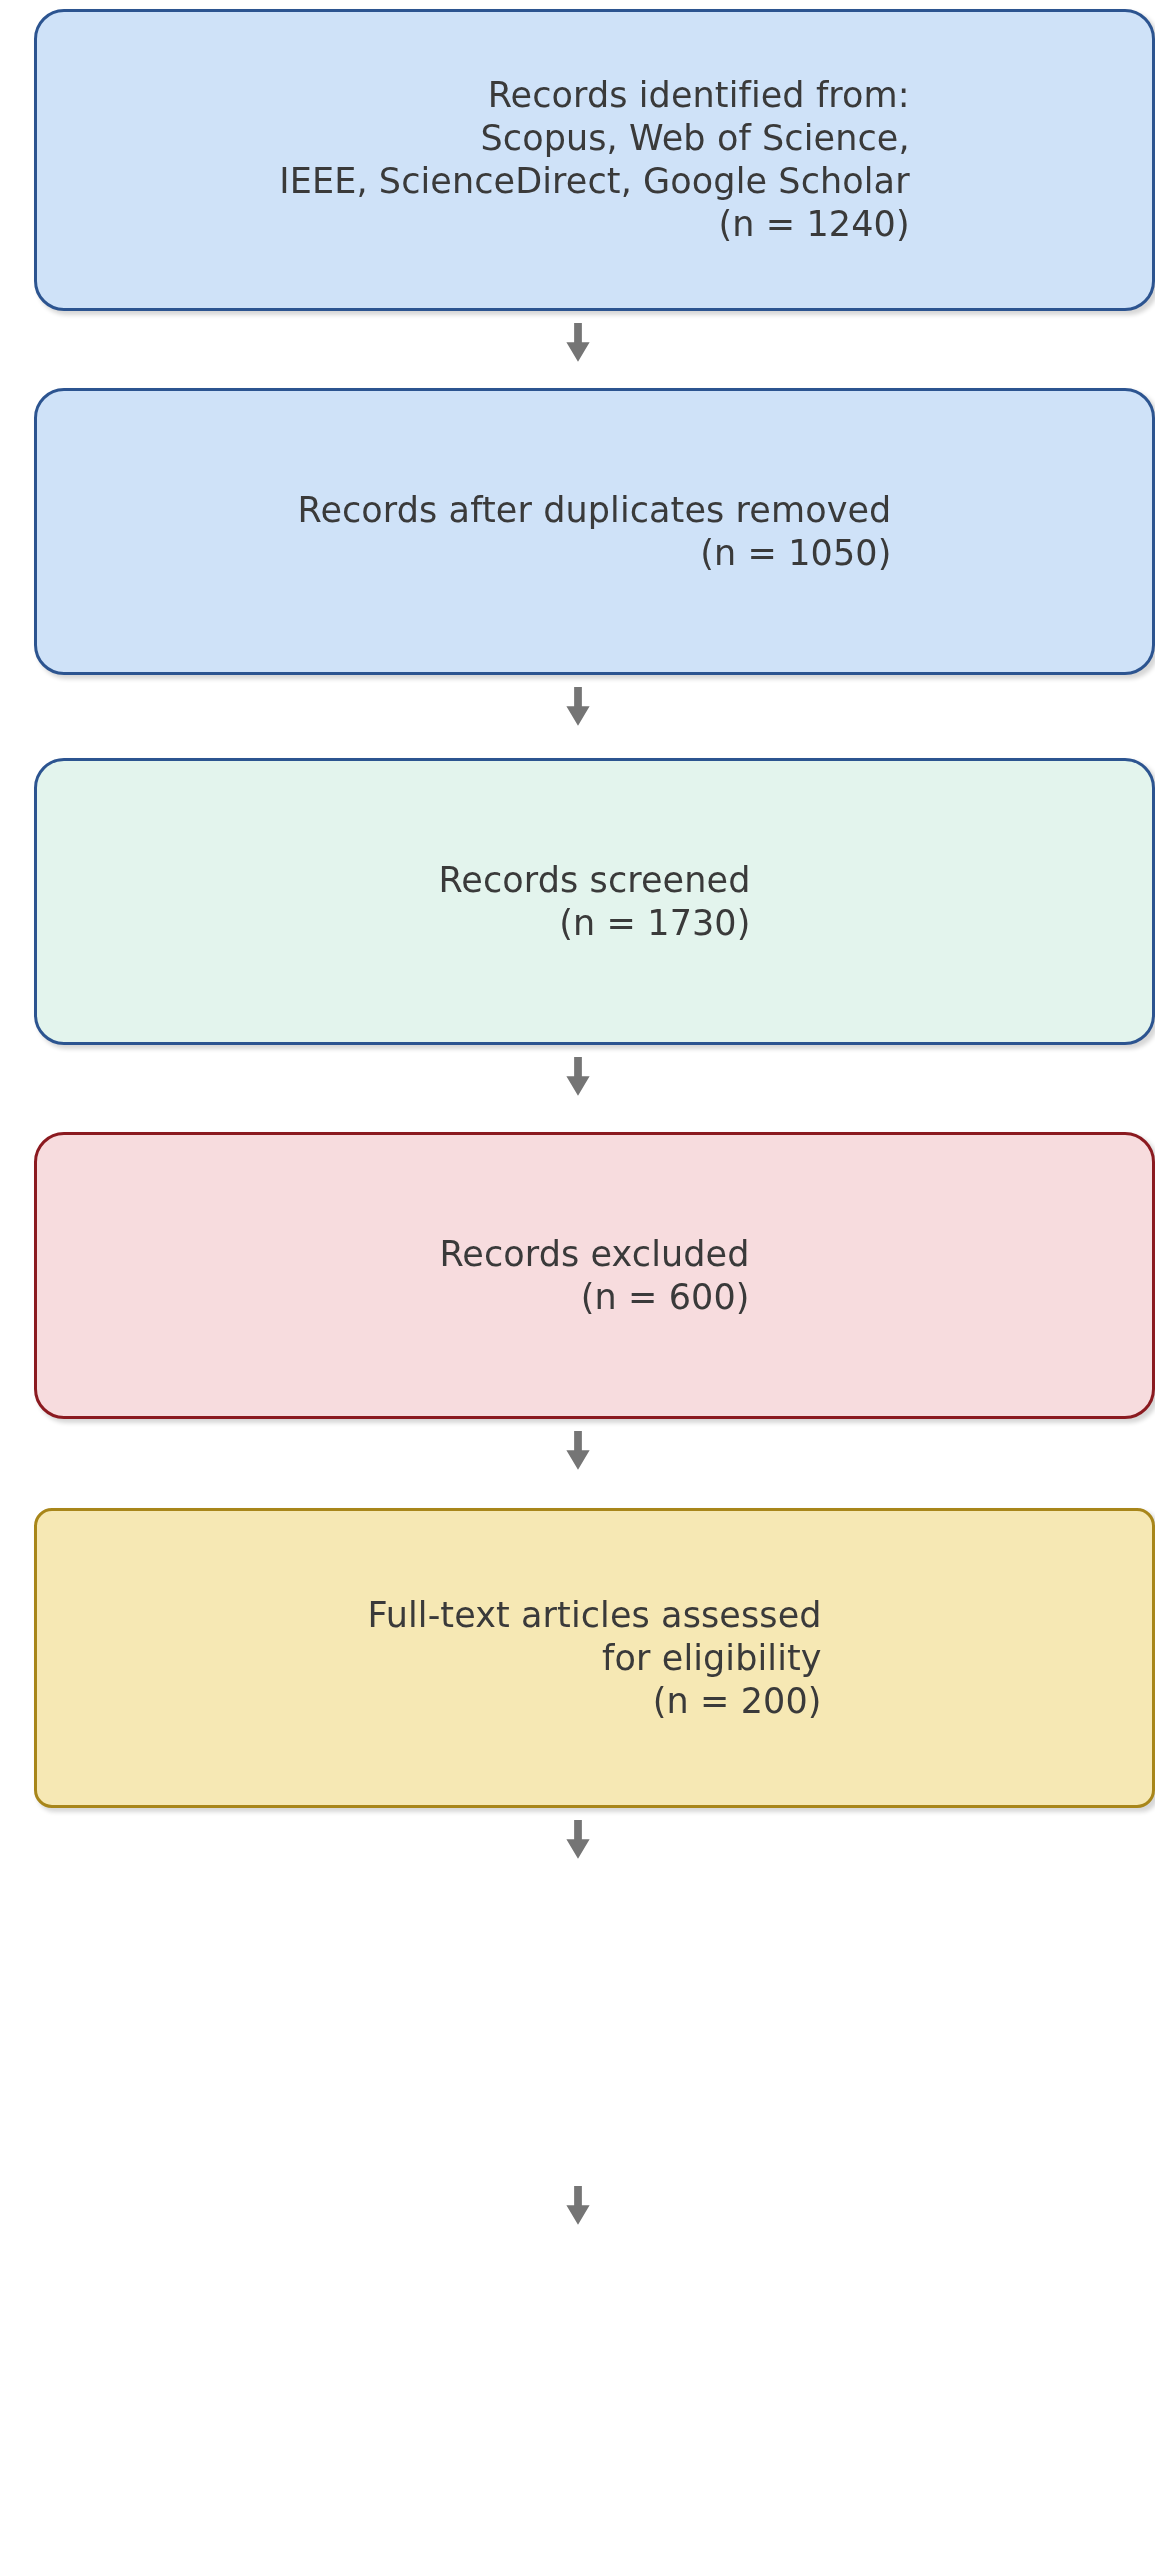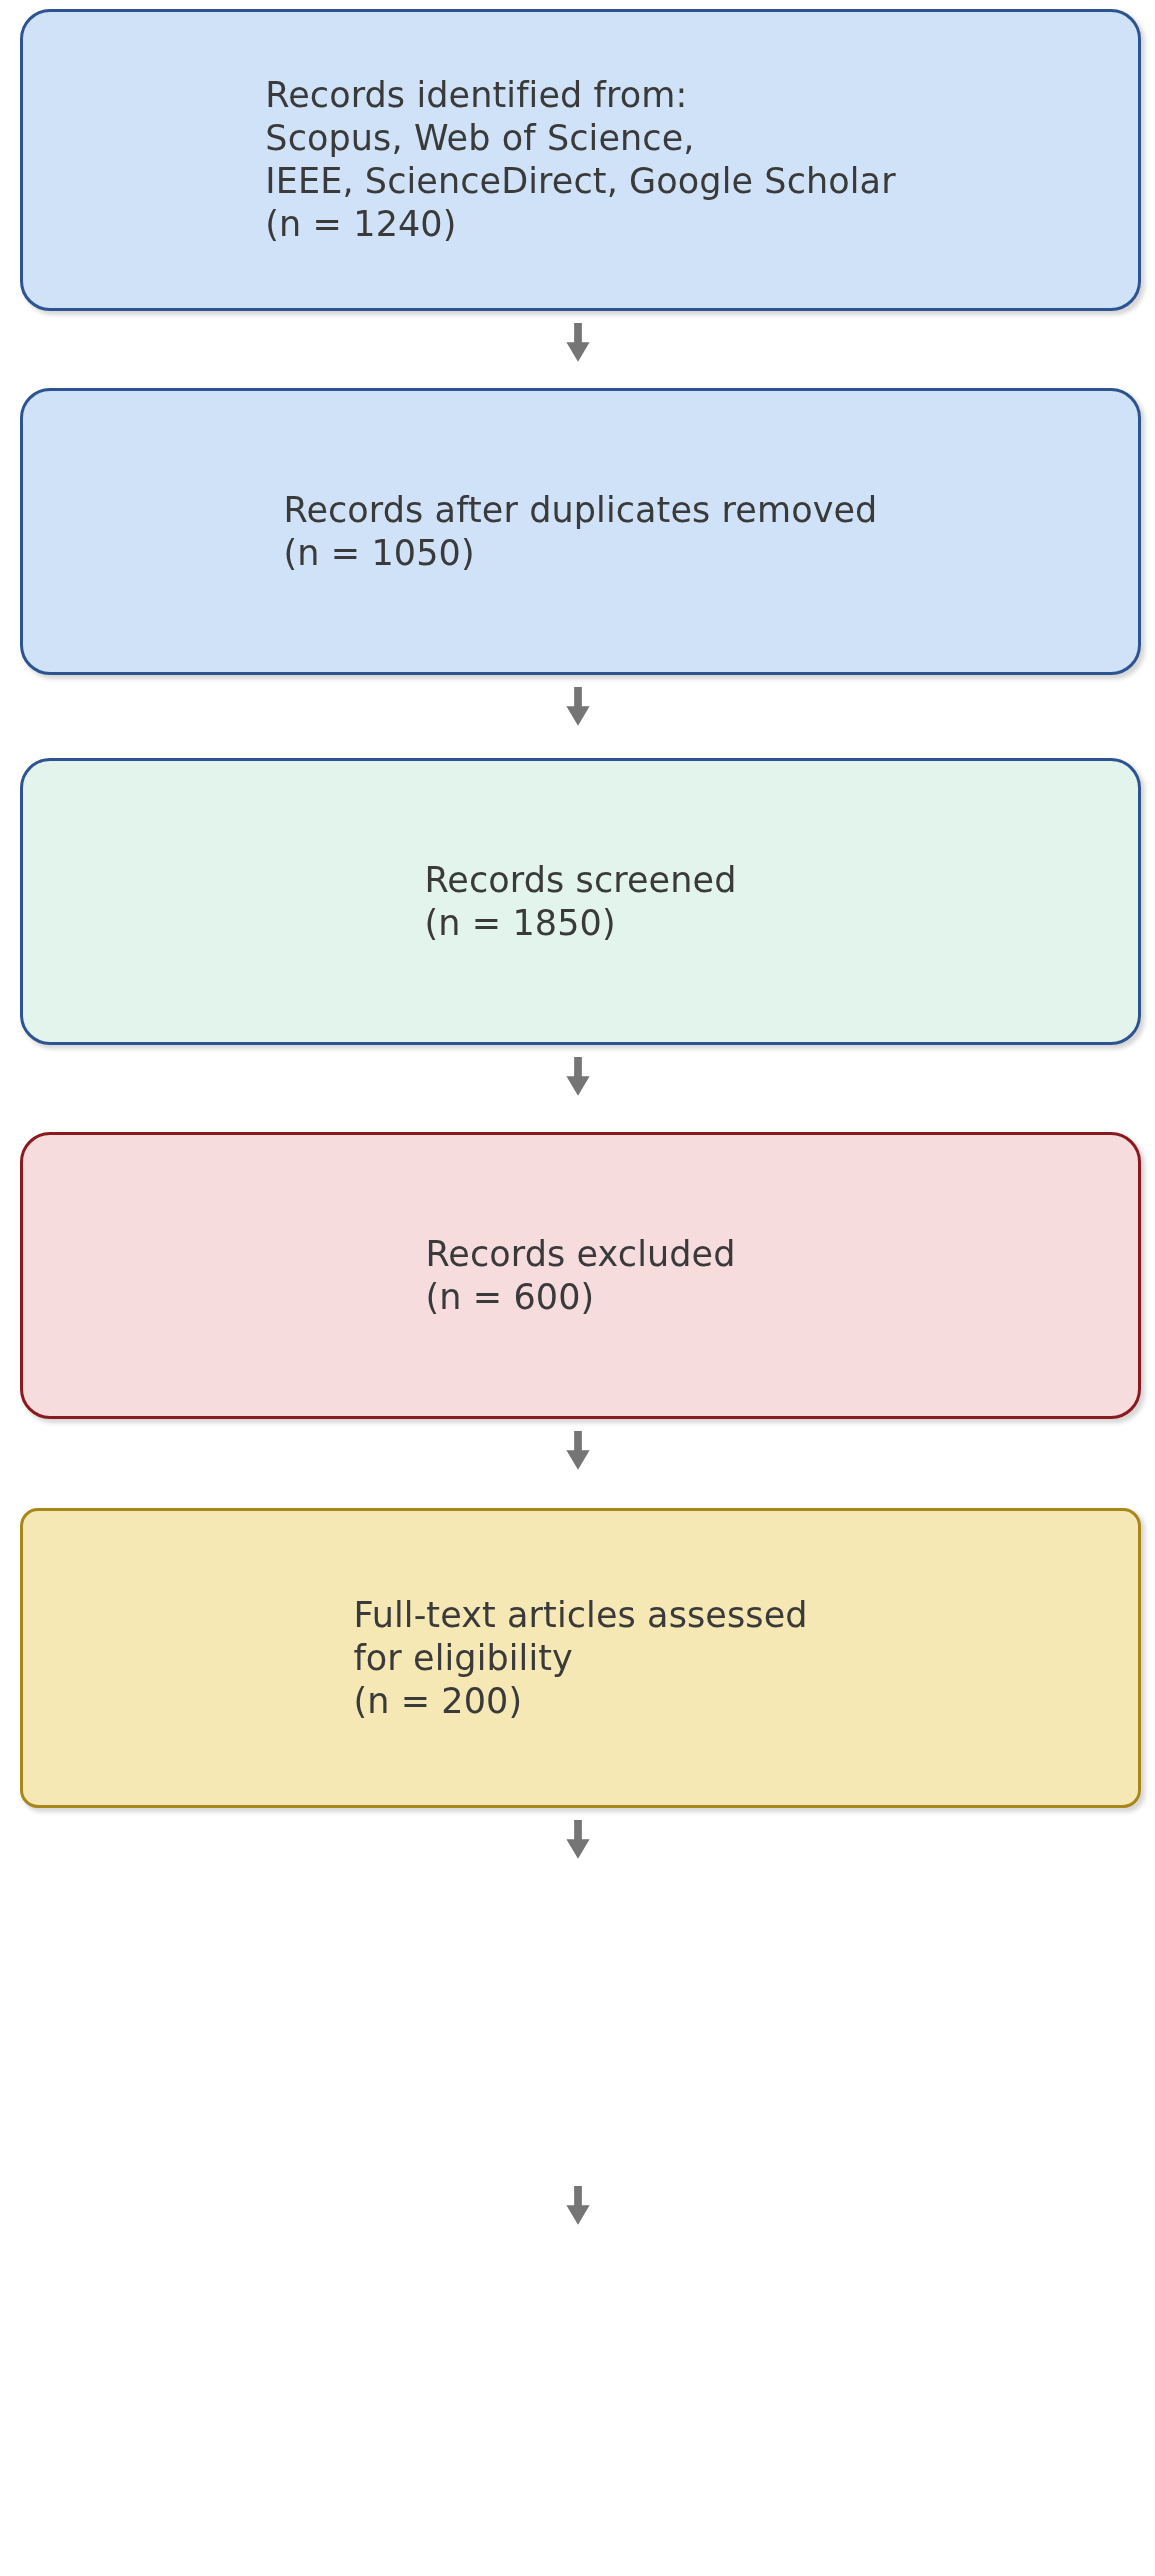--- a/index.html
+++ b/index.html
@@ -13,30 +13,30 @@
   }
   #canvas {
     position: relative;
     width: 1155px;
     height: 2576px;
     background: #ffffff;
     overflow: hidden;
   }
   .flow-box {
     position: absolute;
-    left: 20px;
+    left: 34px;
     width: 1121px;
     box-sizing: border-box;
     border-style: solid;
     border-width: 3.9px;
     border-radius: 30px;
     display: flex;
     align-items: center;
     justify-content: center;
-    text-align: left;
+    text-align: right;
     box-shadow: 3.3px 3.3px 4.6px rgba(0,0,0,0.16);
   }
   .flow-box .box-text {
     font-size: 35px;
     line-height: 43px;
     color: #3a3a3a;
     letter-spacing: 0.1px;
     padding: 0 26px;
     white-space: pre-line;
   }
@@ -87,21 +87,21 @@
   </div>
 
   <div class="arrow" id="arrow-1">
     <svg viewBox="0 0 46 62" xmlns="http://www.w3.org/2000/svg" aria-hidden="true">
       <polygon points="17,0 29,0 29,30 41,30 23,60 5,30 17,30" fill="#757575"></polygon>
     </svg>
   </div>
 
   <div class="flow-box" id="box-2" style="background: rgb(227, 244, 237); border-color: rgb(44, 84, 144);">
     <div class="box-text">Records screened
-(n = 1850)</div>
+(n = 1730)</div>
   </div>
 
   <div class="arrow" id="arrow-2">
     <svg viewBox="0 0 46 62" xmlns="http://www.w3.org/2000/svg" aria-hidden="true">
       <polygon points="17,0 29,0 29,30 41,30 23,60 5,30 17,30" fill="#757575"></polygon>
     </svg>
   </div>
 
   <div class="flow-box" id="box-3" style="background: rgb(247, 220, 222); border-color: rgb(139, 26, 32);">
     <div class="box-text">Records excluded

